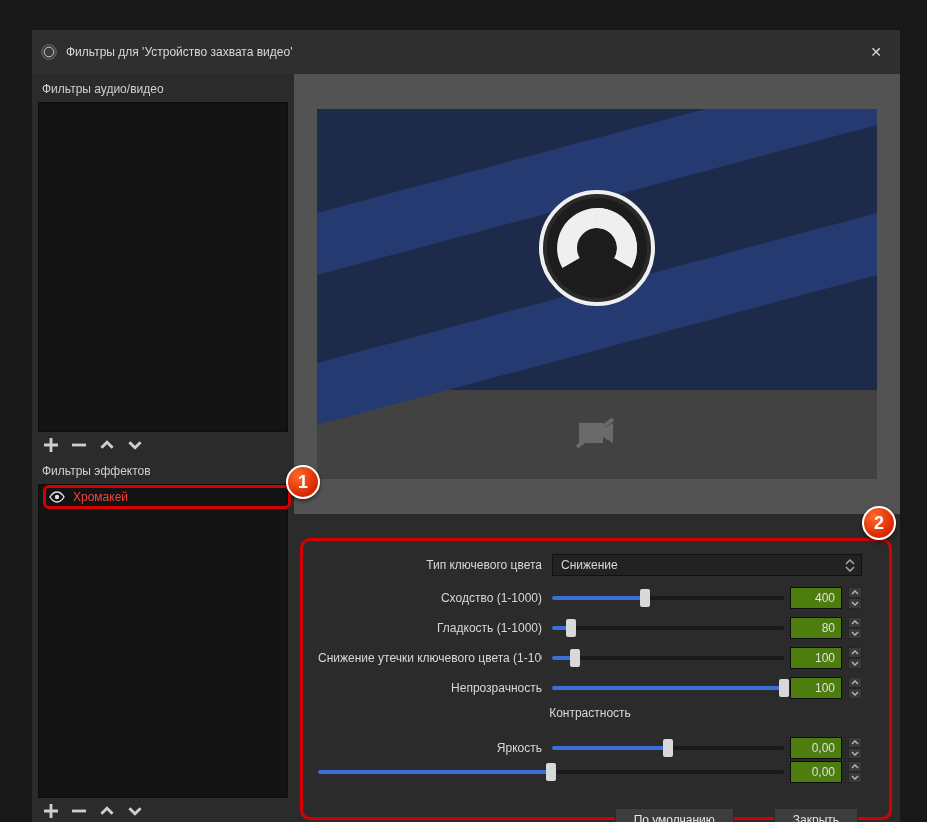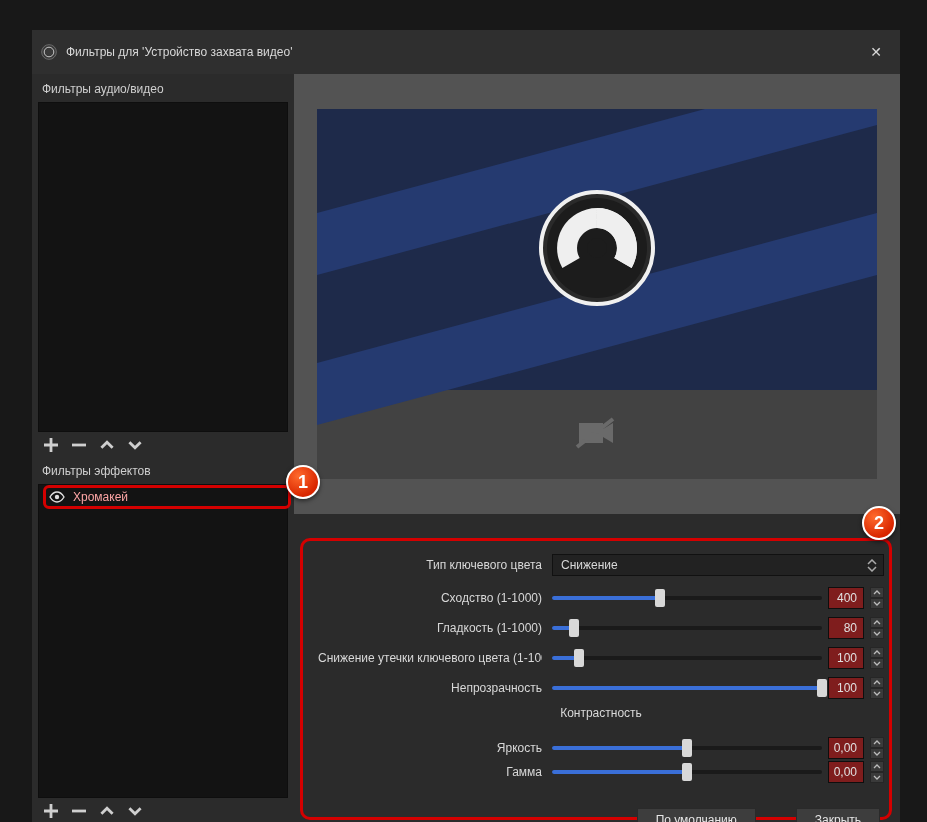--- a/index.html
+++ b/index.html
@@ -11,47 +11,47 @@
 .titlebar .close { width: 32px; text-align: center; color: #d8d8d8; font-size: 14px; }
 .body { display: flex; height: calc(100% - 32px); }
 .sidebar { width: 262px; background: #2b2b2b; display: flex; flex-direction: column; padding: 6px; gap: 2px; }
 .section-label { color: #cfcfcf; font-size: 12px; padding: 2px 4px 4px 4px; }
 .listbox { background: #131313; flex: 0 0 auto; border: 1px solid #0e0e0e; }
 .listbox.audio { height: 330px; }
 .listbox.effects { height: 314px; position: relative; }
 .toolbar { display: flex; gap: 14px; padding: 4px 6px 8px 6px; }
 .tool-btn { color: #cfcfcf; width: 14px; height: 14px; display:flex; align-items:center; justify-content:center; }
 .filter-item-wrap { position: relative; }
-.filter-item { display: flex; align-items: center; gap: 8px; height: 24px; padding: 0 10px; background: #131313; color: #fca5a5; font-size: 12px; }
+.filter-item { display: flex; align-items: center; gap: 8px; height: 24px; padding: 0 10px; background: #131313; color: #ef4444; font-size: 12px; }
 .filter-item .eye { width: 16px; height: 16px; display:flex; align-items:center; justify-content:center; color:#e0e0e0; }
 .highlight-1 { position: absolute; left: 4px; right: -4px; top: 0; height: 24px; border: 3px solid #d40000; border-radius: 6px; pointer-events: none; }
 .main { flex: 1; display: flex; flex-direction: column; background: #2b2b2b; }
 .preview-area { height: 440px; background: #535353; display:flex; align-items:center; justify-content:center; padding: 4px; }
 .preview-canvas { width: 560px; height: 370px; background:#1e2a4a; position:relative; overflow:hidden; display:flex; flex-direction:column; }
 .preview-top { flex: 0 0 76%; display:flex; align-items:center; justify-content:center; position:relative; }
 .preview-bottom { flex: 1; background:#424242; display:flex; align-items:center; justify-content:center; }
 .diag { position:absolute; width: 200%; height: 60px; background:#253a70; transform: rotate(-15deg); }
 .diag.d1 { top: 30px; left:-50%; }
 .diag.d2 { top: 180px; left:-50%; }
 .logo { position:relative; z-index:2; }
 .nosig { color:#6a6a6a; }
 .settings-wrap { flex:1; position:relative; }
-.settings { position:absolute; left: 10px; right: 12px; top: 28px; bottom: 6px; padding: 12px 4px 8px 14px; display:flex; flex-direction:column; gap: 10px; }
+.settings { position:absolute; left: 10px; right: 12px; top: 28px; bottom: 6px; padding: 12px 26px 8px 14px; display:flex; flex-direction:column; gap: 10px; }
 .highlight-2 { position:absolute; left: 6px; right: 8px; top: 24px; bottom: 2px; border: 3px solid #d40000; border-radius: 10px; pointer-events:none; }
 .row { display:flex; align-items:center; gap: 10px; height: 24px; }
 .row .rlabel { flex: 0 0 224px; text-align:right; color:#d8d8d8; font-size:12px; white-space:nowrap; overflow:hidden; }
 .row .control { flex: 1; display:flex; align-items:center; gap: 6px; }
 .select { flex:1; background:#222; border:1px solid #111; color:#d8d8d8; font-size:12px; height:22px; display:flex; align-items:center; padding:0 8px; position:relative; }
 .select .spin { position:absolute; right:4px; top:2px; bottom:2px; width:12px; display:flex; flex-direction:column; justify-content:center; gap:1px; }
 .select .spin svg { display:block; }
 .slider { flex:1; height: 22px; position:relative; display:flex; align-items:center; }
 .track { position:absolute; height:4px; background:#1a1a1a; left:0; right:0; border-radius:2px; }
 .fill { position:absolute; height:4px; background:#3a6fd8; left:0; border-radius:2px; }
 .thumb { position:absolute; width:10px; height:18px; background:#d8d8d8; border-radius:2px; transform:translateX(-5px); }
-.numbox { width: 36px; height:22px; background:#7f1d1d; border:1px solid #0e0e0e; color:#e0e0e0; font-size:12px; display:flex; align-items:center; justify-content:flex-end; padding-right:6px; }
+.numbox { width: 52px; height:22px; background:#4d7c0f; border:1px solid #0e0e0e; color:#e0e0e0; font-size:12px; display:flex; align-items:center; justify-content:flex-end; padding-right:6px; }
 .spinbtns { width:14px; height:22px; display:flex; flex-direction:column; }
 .spinbtns .sb { flex:1; background:#3a3a3a; border:1px solid #262626; display:flex; align-items:center; justify-content:center; }
 .footer-row { display:flex; justify-content:flex-end; gap: 40px; margin-top: 8px; padding-right: 4px; }
 .btn { height: 24px; padding: 0 18px; background:#3d3d3d; border:1px solid #2a2a2a; color:#e6e6e6; font-size:12px; display:flex; align-items:center; }
 .callout { position:absolute; width:34px; height:34px; border-radius:50%; background: radial-gradient(circle at 35% 30%, #ff6a2c, #d92600 70%); border:2px solid #fff; color:#fff; font-weight:bold; font-size:18px; display:flex; align-items:center; justify-content:center; box-shadow: 0 2px 4px rgba(0,0,0,.5); z-index: 50; }
 </style>
 </head>
 <body>
 
 <div class="window">
@@ -311,21 +311,20 @@
                     </div>
                     <div class="sb">
                       <svg width="8" height="5" viewBox="0 0 8 5">
                         <path d="M1 1l3 3 3-3" stroke="#bbb" stroke-width="1.3" fill="none"></path>
                       </svg>
                     </div>
                   </div>
                 </div>
               </div>
               <div class="row" style="margin-bottom: 6px;">
-                <div class="rlabel">Гамма</div>
                 <div class="control">
                   <div class="slider">
                     <div class="track"></div>
                     <div class="fill" style="width:50%"></div>
                     <div class="thumb" style="left:50%"></div>
                   </div>
                   <div class="numbox">0,00</div>
                   <div class="spinbtns">
                     <div class="sb">
                       <svg width="8" height="5" viewBox="0 0 8 5">

